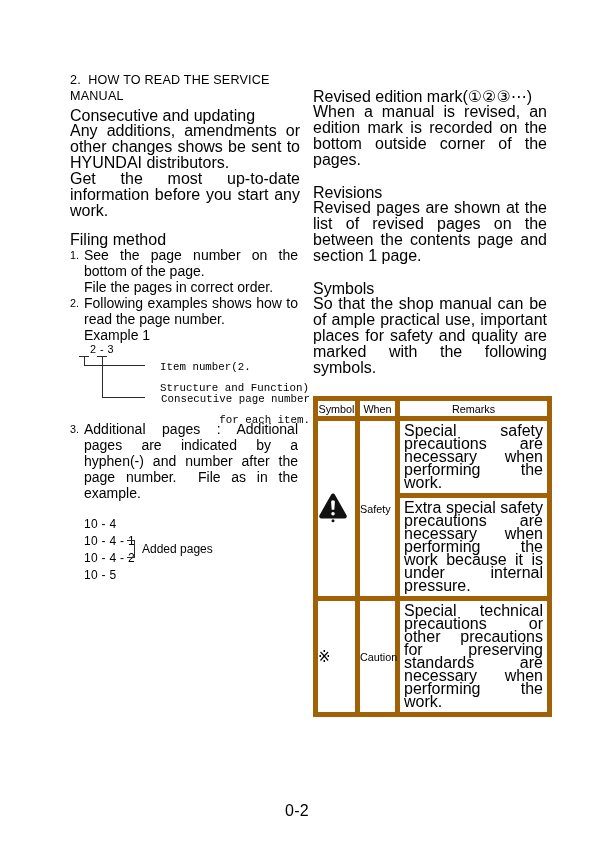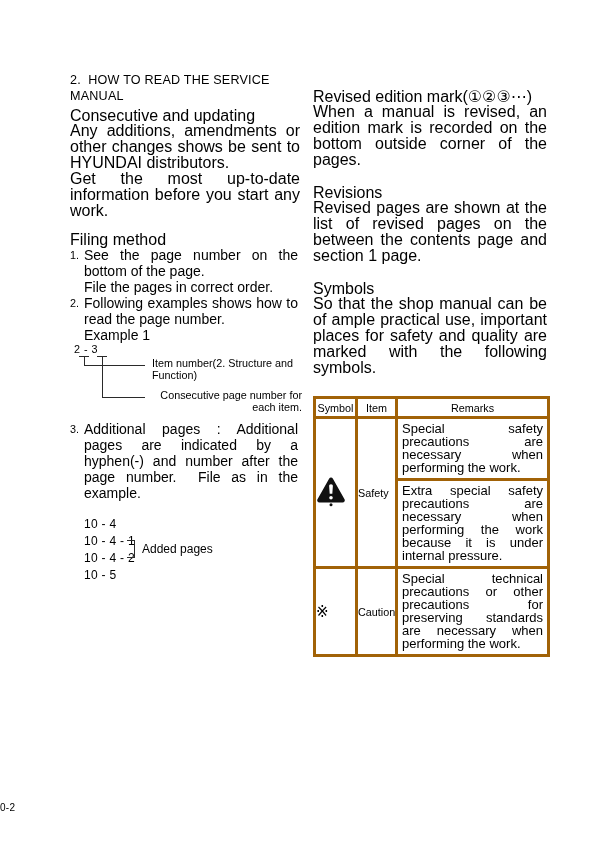--- a/index.html
+++ b/index.html
@@ -37,77 +37,78 @@
   .just { text-align: justify; }
   .gap  { margin-top: 18px; }
 
   
   .li { position: relative; padding-left: 14px; }
   .li .num { position: absolute; left: 0; top: 0; font-size: 10.8px; line-height: 16px; }
   .li .li-body { width: 214px; font-size: 14px; line-height: 16px; }
 
   
   .diagram { position: relative; height: 78px; font-size: 10.8px; }
-  .diagram .code { position: absolute; left: 4px; top: 0; line-height: 13px; letter-spacing: 0.5px; }
+  .diagram .code { position: absolute; left: 20px; top: 0; line-height: 13px; letter-spacing: 0.5px; }
   .dline { position: absolute; border-color: #2a2a2a; }
   .tick1 { left: 9px;  top: 13px; width: 10px; height: 0; border-top: 1.2px solid #2a2a2a; }
   .tick2 { left: 27px; top: 13px; width: 10px; height: 0; border-top: 1.2px solid #2a2a2a; }
   .elbow1 { left: 14px; top: 13px; width: 61px; height: 10px;
             border-left: 1.2px solid #2a2a2a; border-bottom: 1.2px solid #2a2a2a; }
   .elbow2 { left: 32px; top: 13px; width: 43px; height: 42px;
             border-left: 1.2px solid #2a2a2a; border-bottom: 1.2px solid #2a2a2a; }
-  .callout { position: absolute; left: 82px; width: 150px; line-height: 12px; }
+  .callout { position: absolute; left: 90px; width: 150px; line-height: 21px; font-family: Liberation Mono, monospace; }
   .callout.c1 { top: 14px; }
   .callout.c2 { top: 46px; text-align: right; }
 
   
   .pages { position: relative; margin-top: 15px; height: 70px; font-size: 12px; }
   .pages .prow { padding-left: 14px; line-height: 17px; letter-spacing: 0.3px; }
   .bracket { position: absolute; left: 57px; top: 24px; width: 8px; height: 18px;
              border-top: 1.2px solid #2a2a2a; border-right: 1.2px solid #2a2a2a;
              border-bottom: 1.2px solid #2a2a2a; }
   .added-label { position: absolute; left: 72px; top: 24px; line-height: 18px; }
 
   
   table.symbols {
     margin-top: 20px;
     border-collapse: collapse;
     width: 234px;
     table-layout: fixed;
   }
   table.symbols th, table.symbols td {
-    border: 3px solid #a16207;
+    border: 5px solid #a16207;
   }
   table.symbols th {
     font-weight: 400;
     font-size: 10.8px;
     height: 20px;
     text-align: center;
   }
   td.center-cell {
     text-align: left;
     vertical-align: middle;
     font-size: 10.8px;
   }
   td.remark {
-    font-size: 13px;
+    font-size: 16px;
     line-height: 13px;
     padding: 3px 4px 4px 4px;
     text-align: justify;
     vertical-align: top;
   }
   .caution-glyph { font-size: 15px; font-family: "DejaVu Sans", sans-serif; }
   .tri-wrap { display: inline-block; line-height: 0; }
 
   .footer {
     position: absolute;
     top: 802px;
     left: 0;
     width: 594px;
-    font-size: 10px;
+    text-align: center;
+    font-size: 16px;
     letter-spacing: 0.3px;
   }
 </style>
 </head>
 <body>
 
 <div class="sheet">
 
   <div class="col left">
     <h1 class="title">2.&nbsp; HOW TO READ THE SERVICE MANUAL</h1>
@@ -183,21 +184,21 @@
 
     <table class="symbols">
       <colgroup>
           <col style="width:42px">
           <col style="width:40px">
           <col style="width:152px">
         </colgroup>
       <thead>
         <tr>
           <th>Symbol</th>
-          <th>Item</th>
+          <th>When</th>
           <th>Remarks</th>
         </tr>
       </thead>
       <tbody>
         <tr>
           <td class="center-cell" rowspan="2">
             <span class="tri-wrap">
               <svg width="30" height="32" viewBox="0 0 32 34" aria-hidden="true">
                 <path d="M14.1 2.6 L1.6 24.6 a2.4 2.4 0 0 0 2.1 3.6 h24.6 a2.4 2.4 0 0 0 2.1-3.6 L17.9 2.6 a2.2 2.2 0 0 0 -3.8 0 Z" fill="#111"></path>
                 <path d="M16 8.6 c-1.4 0 -2.1 0.9 -2 2.1 l0.6 8.2 h2.8 l0.6 -8.2 c0.1 -1.2 -0.6 -2.1 -2 -2.1 Z" fill="#fff"></path>

